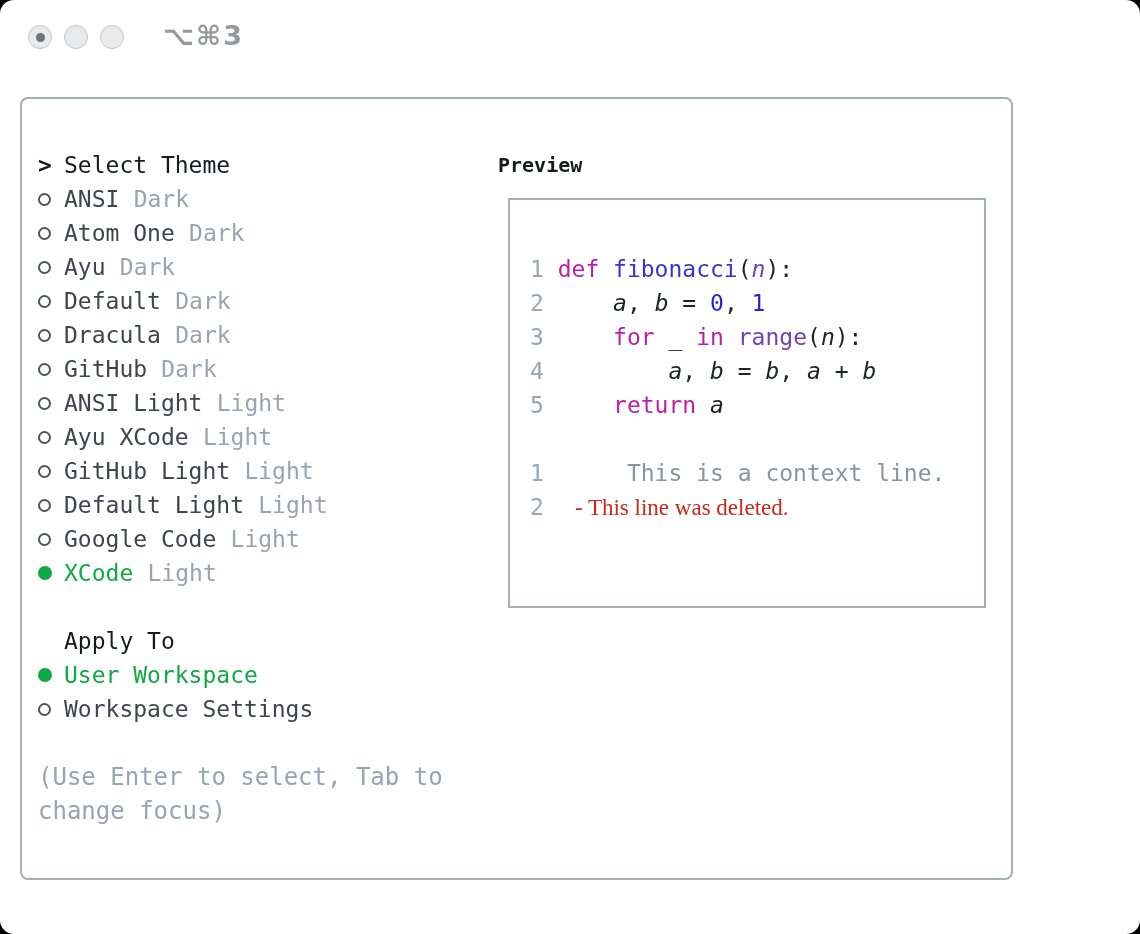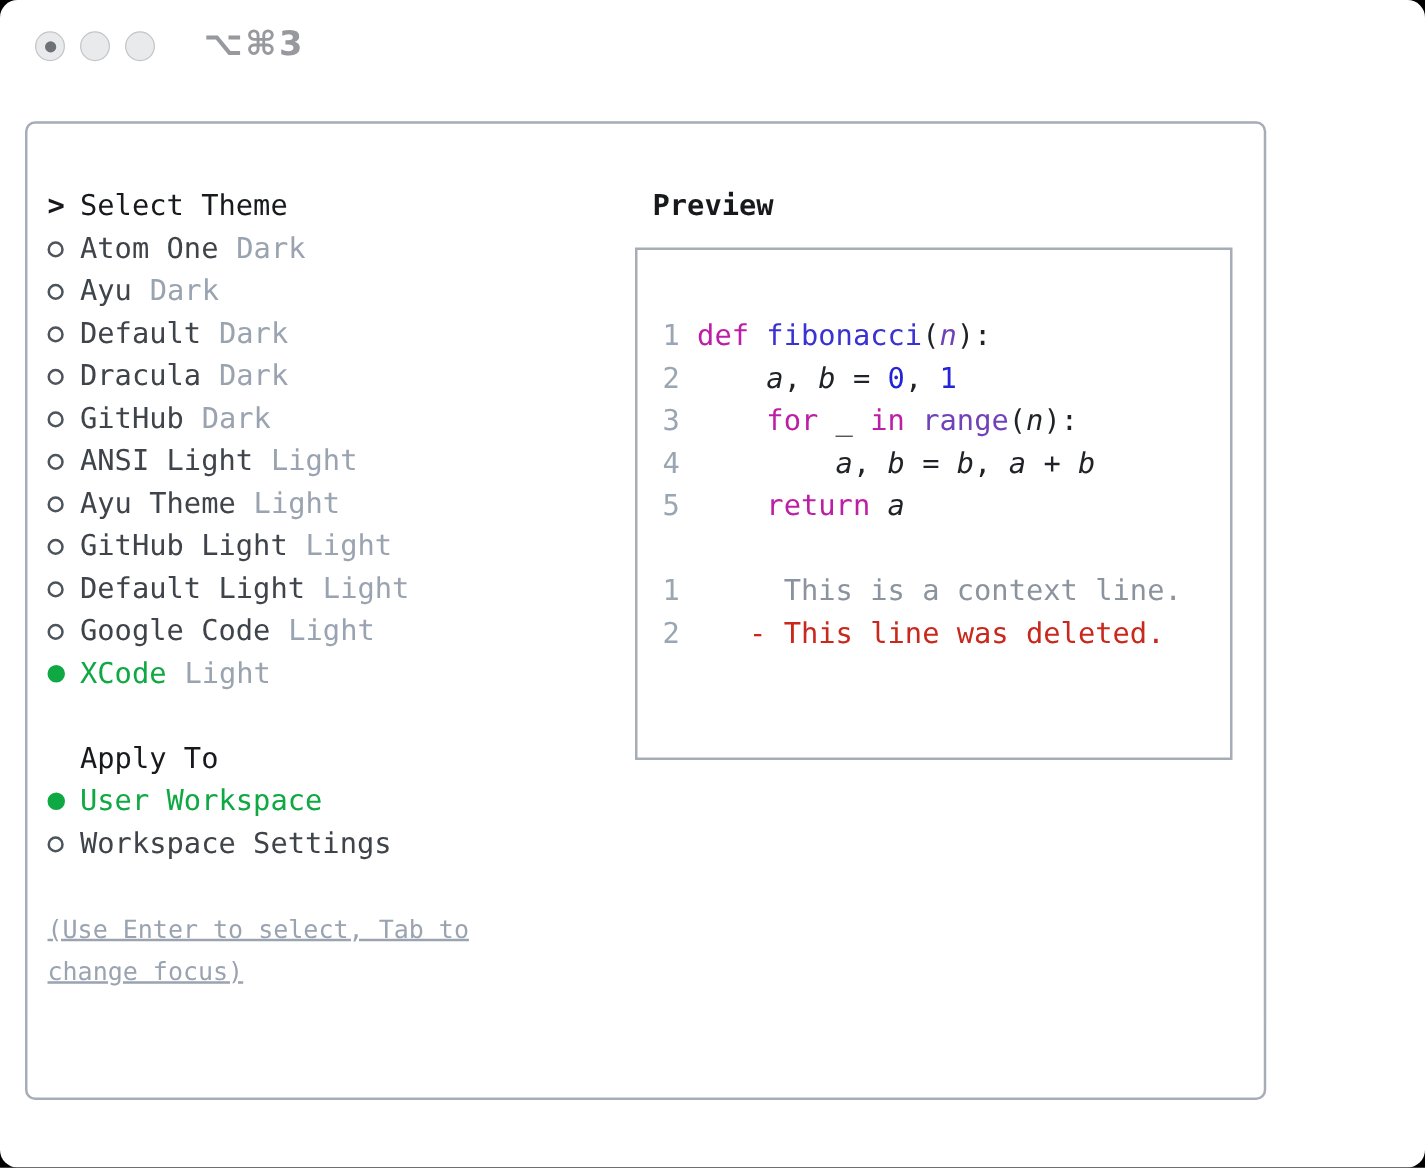--- a/index.html
+++ b/index.html
@@ -17,35 +17,35 @@
   .row{display:flex;align-items:center;height:34px;white-space:pre;}
   .slot{width:26px;flex:0 0 26px;display:flex;align-items:center;}
   .radio{width:13px;height:13px;border:2px solid var(--radio-outline);border-radius:50%;box-sizing:border-box;}
   .sel .radio{background:var(--accent-green);border-color:var(--accent-green);width:14px;height:14px;}
   .sel .nm,.sel .lbl{color:var(--accent-green);}
   .prompt{font-weight:bold;color:var(--header-text);}
   .hdr{font-weight:normal;color:var(--header-text);}
   .subhdr{color:var(--header-text);}
   .vr{color:var(--muted-gray);margin-left:0.62em;}
   .spacer{height:34px;}
-  .help{width:410px;color:var(--muted-gray);line-height:34px;font-size:20px;text-decoration:underline;}
+  .help{width:410px;color:var(--muted-gray);line-height:34px;font-size:24px;}
   
-  .rheader{position:absolute;left:500px;top:49px;height:34px;line-height:34px;font-size:23px;font-weight:bold;color:var(--header-text);}
+  .rheader{position:absolute;left:476px;top:49px;height:34px;line-height:34px;font-size:20px;font-weight:bold;color:var(--header-text);}
   .pbox{position:absolute;left:486px;top:99px;width:478px;height:410px;border:2px solid var(--border-gray);box-sizing:border-box;background:#fff;padding:52px 0 0 20px;overflow:hidden;}
   .pline{height:34px;line-height:34px;font-size:23px;white-space:pre;color:var(--code-black);}
   .lnum{display:inline-block;width:2ch;color:var(--line-number-gray);}
   .kw{color:var(--keyword-magenta);}
   .fn{color:var(--function-blue);}
   .pm{color:var(--purple);}
   .pmi{color:var(--purple);font-style:italic;}
   .lit{color:var(--literal-blue);}
   .vr2{color:var(--code-black);font-style:italic;}
   .pl{color:var(--code-black);}
   .ctx{color:var(--context-gray);}
-  .del{color:var(--diff-red);}
+  .del{color:var(--diff-red);font-family:Liberation Serif, serif;}
   .add{color:var(--diff-green);}
 </style>
 </head>
 <body>
 
 <div class="window">
 
   <div class="titlebar">
     <span class="tl c1">
         <span class="dot"></span>
@@ -58,20 +58,24 @@
   <div class="panel">
 
     <div class="leftcol">
       <div class="row">
         <span class="slot prompt">&gt;</span>
         <span class="hdr">Select Theme</span>
       </div>
 
       <div class="row">
         <span class="slot"><span class="radio"></span></span>
+        <span class="lbl"><span class="nm">ANSI</span><span class="vr">Dark</span></span>
+      </div>
+      <div class="row">
+        <span class="slot"><span class="radio"></span></span>
         <span class="lbl"><span class="nm">Atom One</span><span class="vr">Dark</span></span>
       </div>
       <div class="row">
         <span class="slot"><span class="radio"></span></span>
         <span class="lbl"><span class="nm">Ayu</span><span class="vr">Dark</span></span>
       </div>
       <div class="row">
         <span class="slot"><span class="radio"></span></span>
         <span class="lbl"><span class="nm">Default</span><span class="vr">Dark</span></span>
       </div>
@@ -82,21 +86,21 @@
       <div class="row">
         <span class="slot"><span class="radio"></span></span>
         <span class="lbl"><span class="nm">GitHub</span><span class="vr">Dark</span></span>
       </div>
       <div class="row">
         <span class="slot"><span class="radio"></span></span>
         <span class="lbl"><span class="nm">ANSI Light</span><span class="vr">Light</span></span>
       </div>
       <div class="row">
         <span class="slot"><span class="radio"></span></span>
-        <span class="lbl"><span class="nm">Ayu Theme</span><span class="vr">Light</span></span>
+        <span class="lbl"><span class="nm">Ayu XCode</span><span class="vr">Light</span></span>
       </div>
       <div class="row">
         <span class="slot"><span class="radio"></span></span>
         <span class="lbl"><span class="nm">GitHub Light</span><span class="vr">Light</span></span>
       </div>
       <div class="row">
         <span class="slot"><span class="radio"></span></span>
         <span class="lbl"><span class="nm">Default Light</span><span class="vr">Light</span></span>
       </div>
       <div class="row">

